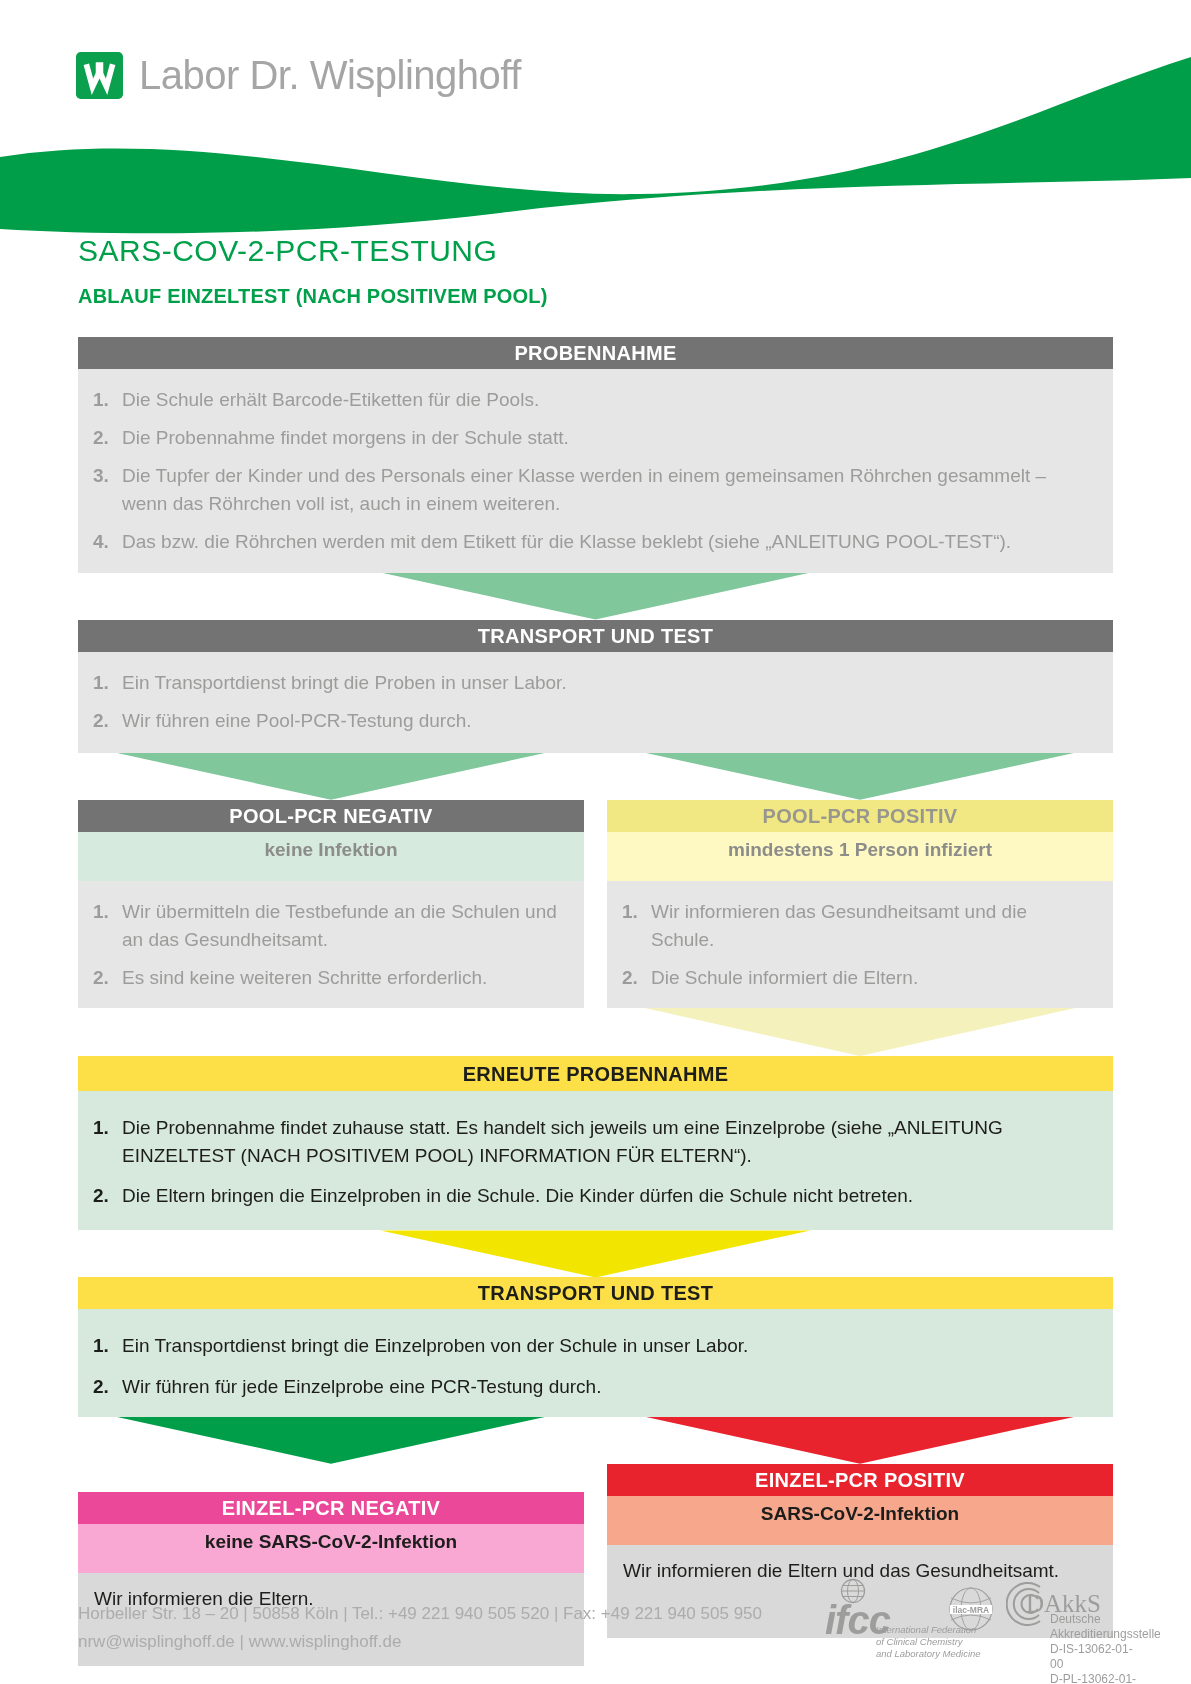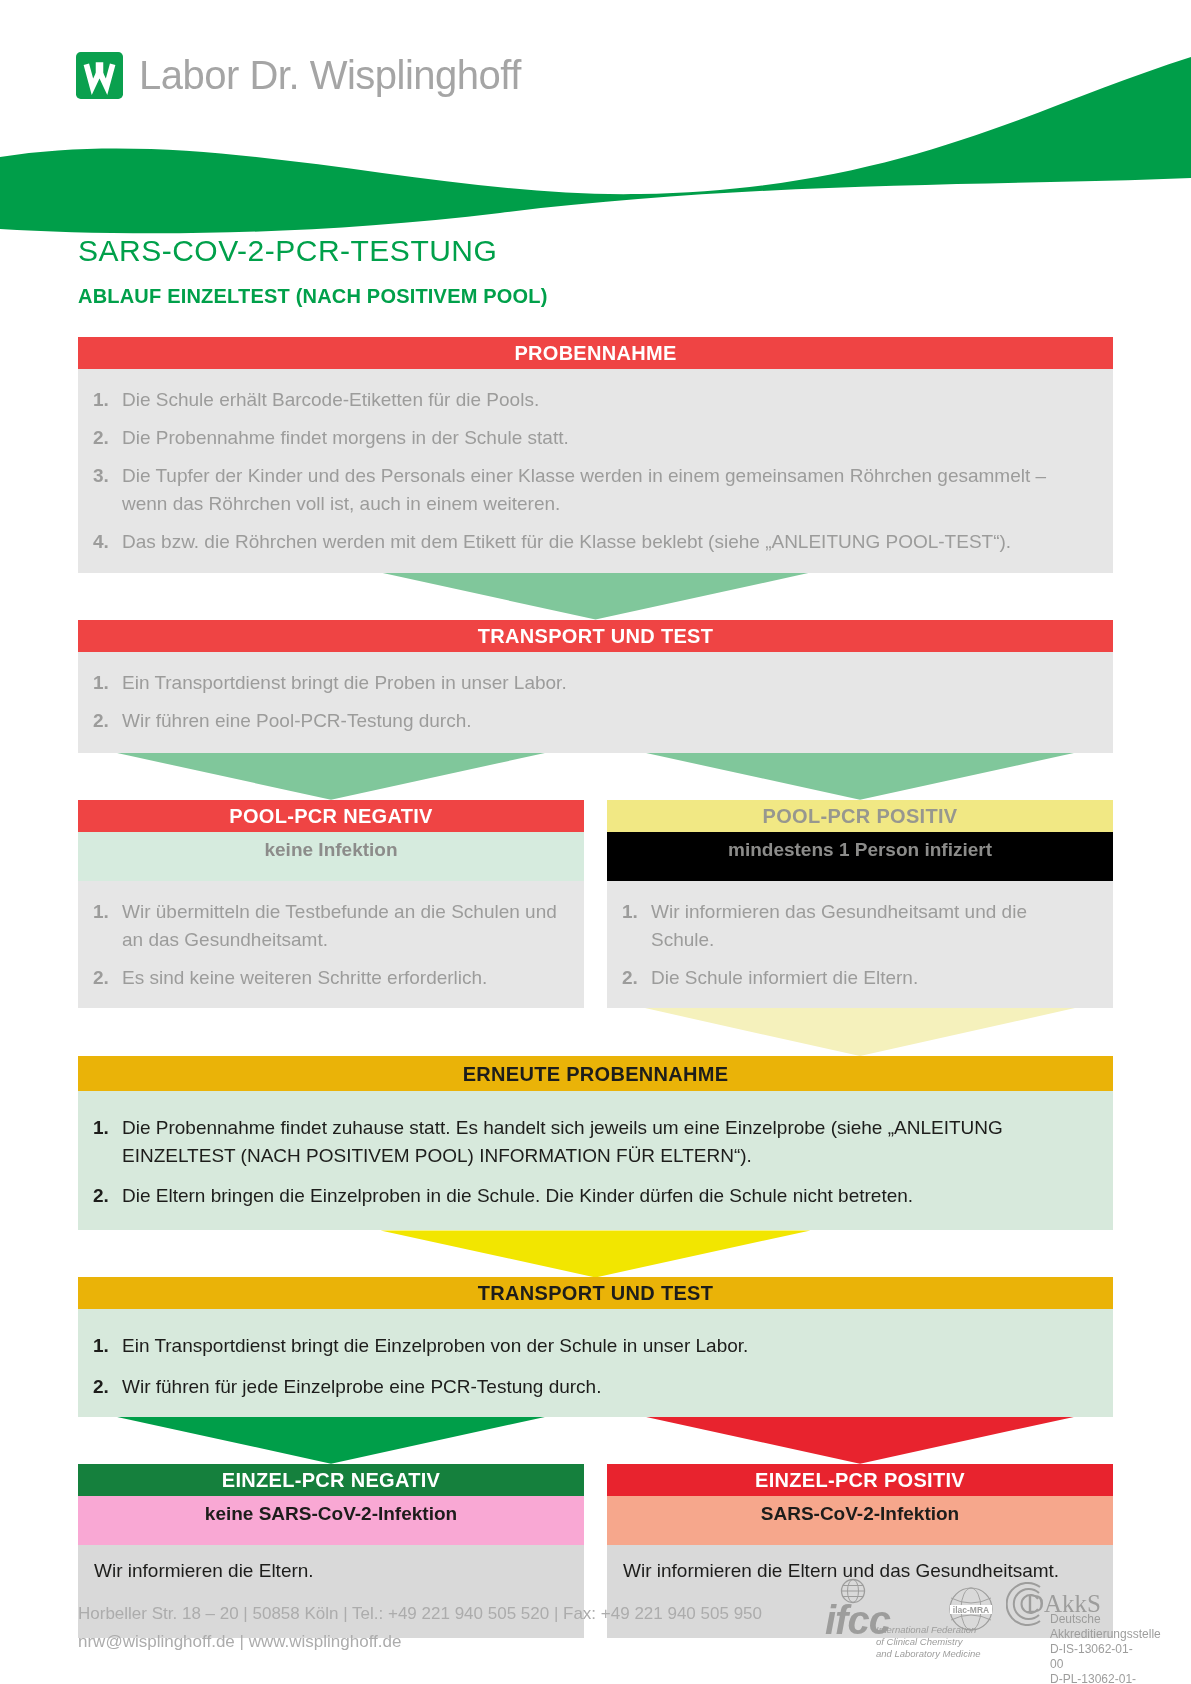--- a/index.html
+++ b/index.html
@@ -16,28 +16,28 @@
   .brand .brand-text {
     margin-left:16px; font-size:40px; color:#A5A5A5; letter-spacing:-0.5px;
   }
   .title-block { position:absolute; left:78px; top:234px; z-index:2; }
   .doc-title { font-size:30px; font-weight:400; color:#00A04A; letter-spacing:0.5px; }
   .doc-subtitle { margin-top:17px; font-size:20px; font-weight:bold; color:#00A04A; letter-spacing:0.2px; }
 
   
   .content { position:absolute; left:78px; top:337px; width:1035px; z-index:1; }
   .bar { height:32px; line-height:33px; text-align:center; font-weight:bold; font-size:20px; letter-spacing:0.3px; }
-  .bar.soft-green  { background:#ef4444; color:#ffffff; }
+  .bar.soft-green  { background:#737373; color:#ffffff; }
   .bar.soft-yellow { background:#F1E884; color:#97978F; }
-  .bar.bright-yellow { background:#eab308; color:#1D1D1B; }
-  .bar.strong-green { background:#15803d; color:#ffffff; }
+  .bar.bright-yellow { background:#fde047; color:#1D1D1B; }
+  .bar.strong-green { background:#ec4899; color:#ffffff;margin-top:28px; }
   .bar.red { background:#E8232E; color:#ffffff; }
   .subbar { height:49px; line-height:35px; text-align:center; font-weight:bold; font-size:19px; }
   .subbar.pale-green  { background:#D6EBDE; color:#8C8C8A; }
-  .subbar.pale-yellow { background:#000000; color:#8C8C8A; }
+  .subbar.pale-yellow { background:#fef9c3; color:#8C8C8A; }
   .subbar.mint   { background:#f9a8d4; color:#1D1D1B; }
   .subbar.salmon { background:#F6A78C; color:#1D1D1B; }
   .sec-body { background:#E6E6E6; color:#9C9C9B; font-size:19px; padding:7px 18px 16px 15px; }
   .sec-body.mint { background:#D7E9DC; color:#1D1D1B; padding-top:11px; padding-bottom:20px; }
   .sec-body.final { background:#D9D9D9; color:#1D1D1B; min-height:90px; padding:12px 16px; line-height:1.45; }
   .item { display:flex; margin-top:10px; line-height:1.48; }
   .sec-body.mint .item { margin-top:12px; }
   .item .num { font-weight:bold; flex:0 0 29px; }
   .item .txt { flex:1 1 auto; }
 

